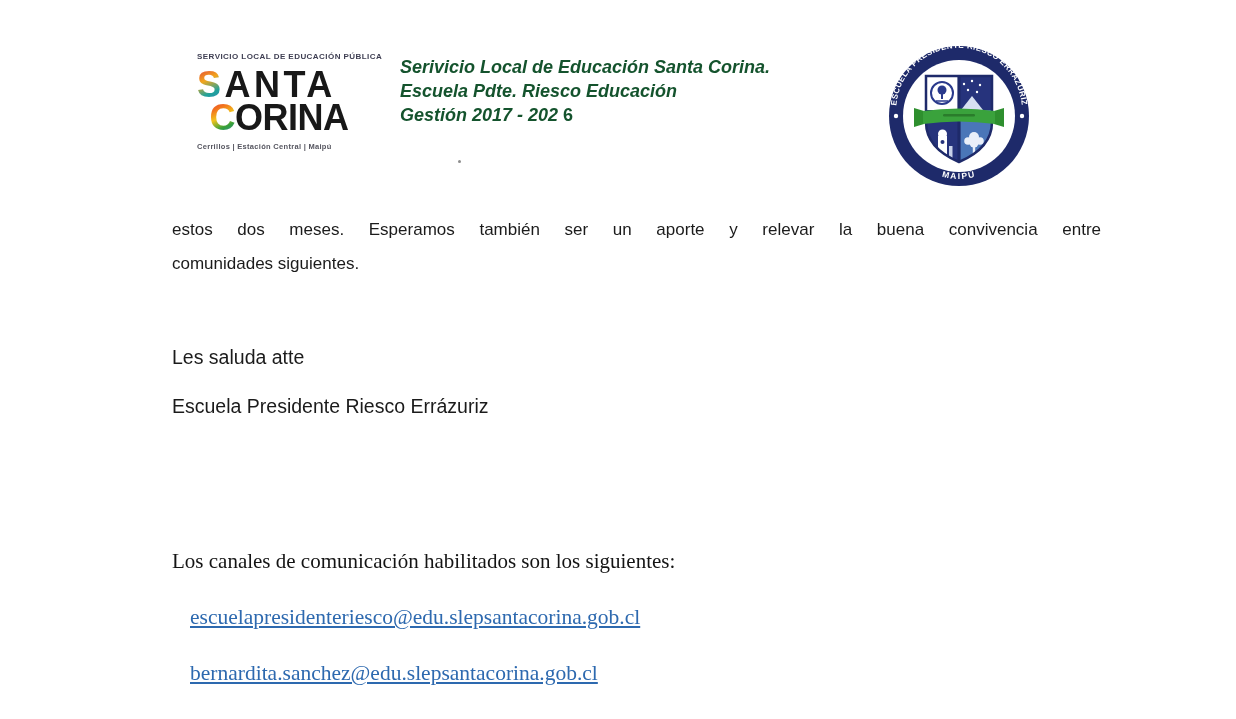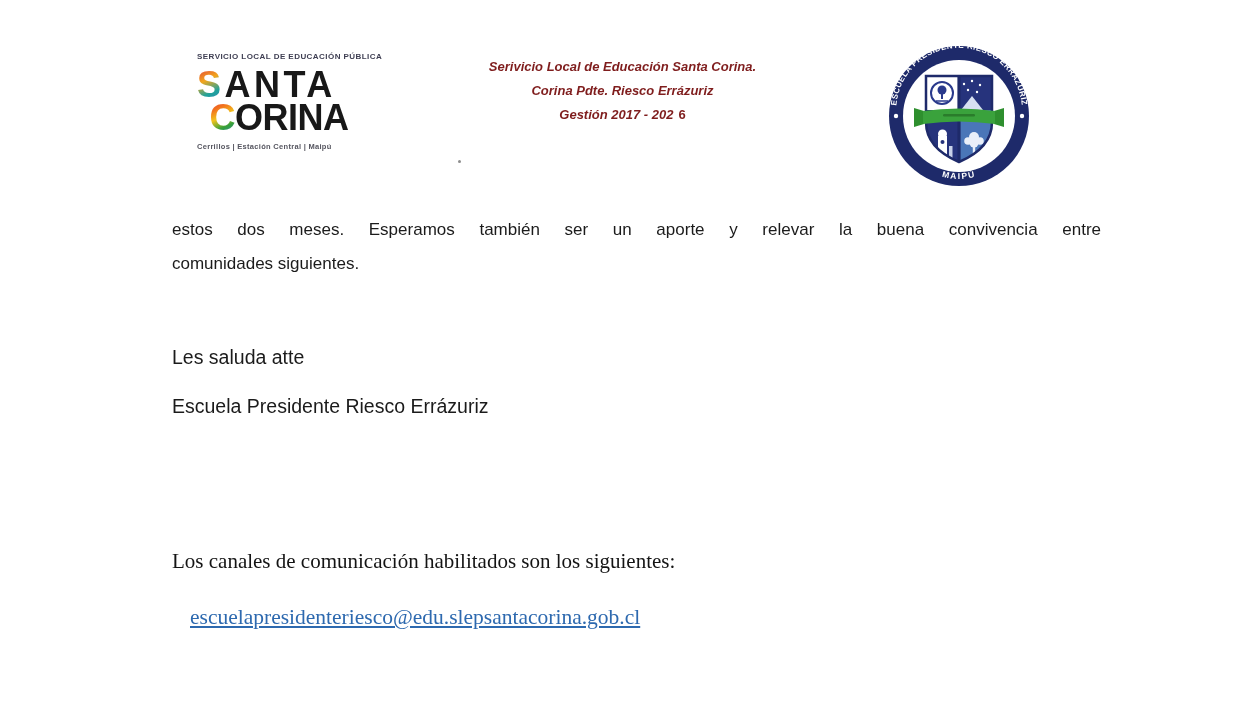--- a/index.html
+++ b/index.html
@@ -31,22 +31,22 @@
     -webkit-background-clip: text; background-clip: text; color: transparent;
   }
   .slep-communes {
     margin-top: 8px; font-size: 7.5px; font-weight: bold;
     color: #55555f; letter-spacing: 0.3px; white-space: nowrap;
   }
 
   
   .doc-title {
     position: absolute; left: 400px; top: 55px; width: 445px;
-    text-align: center; font-weight: bold; font-style: italic;
-    font-size: 13px; line-height: 24px; color: #7f1d1d;
+    text-align: left; font-weight: bold; font-style: italic;
+    font-size: 18px; line-height: 24px; color: #14532d;
   }
   .doc-title .year-suffix { font-style: normal; margin-left: 5px; }
 
   
   .period-mark {
     position: absolute; left: 458px; top: 160px;
     width: 3px; height: 3px; border-radius: 50%; background: #8d8d8d;
   }
 
   
@@ -84,21 +84,21 @@
     <div class="slep-tagline">SERVICIO LOCAL DE EDUCACIÓN PÚBLICA</div>
     <div class="slep-name">
       <div class="row1"><span class="letter-s">S</span><span>ANTA</span></div>
       <div class="row2"><span class="letter-c">C</span><span>ORINA</span></div>
     </div>
     <div class="slep-communes">Cerrillos | Estación Central | Maipú</div>
   </div>
 
   <div class="doc-title">
     <div>Serivicio Local de Educación Santa Corina.</div>
-    <div>Corina Pdte. Riesco Errázuriz</div>
+    <div>Escuela Pdte. Riesco Educación</div>
     <div><span>Gestión 2017 - 202</span><span class="year-suffix">6</span></div>
   </div>
 
   <div class="period-mark"></div>
 
   <div class="emblem-wrap">
     <svg width="150" height="148" viewBox="0 0 150 148">
       <defs>
         <path id="arcTop" d="M 13 78 A 63 63 0 1 1 137 78" fill="none"></path>
         <path id="arcBot" d="M 29 115 A 63 63 0 0 0 121 115" fill="none"></path>
@@ -166,14 +166,15 @@
   <div class="para">
     <div class="line1">estos dos meses. Esperamos también ser un aporte y relevar la buena convivencia entre</div>
     <div class="line2">comunidades siguientes.</div>
   </div>
 
   <div class="signoff">Les saluda atte</div>
   <div class="signature">Escuela Presidente Riesco Errázuriz</div>
 
   <div class="channels-heading">Los canales de comunicación habilitados son los siguientes:</div>
   <a class="email-link first">escuelapresidenteriesco@edu.slepsantacorina.gob.cl</a>
+  <a class="email-link second">bernardita.sanchez@edu.slepsantacorina.gob.cl</a>
 
 </div>
 
 </body></html>

